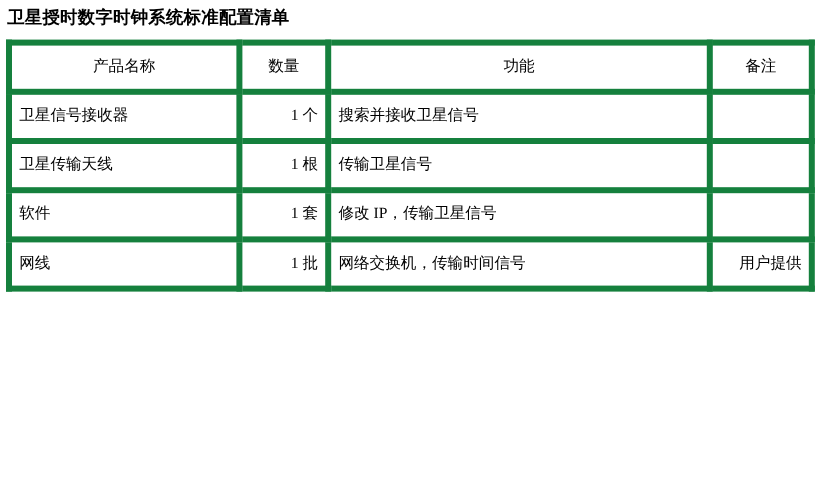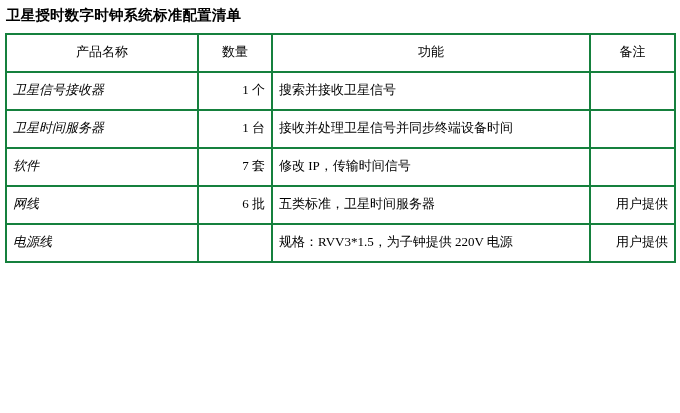--- a/index.html
+++ b/index.html
@@ -31,21 +31,21 @@
   }
   table.spec-table {
     border-collapse: collapse;
     table-layout: fixed;
     width: 669px;
     margin: 10px 0 0 5px;
     font-size: 13px;
   }
   table.spec-table th,
   table.spec-table td {
-    border: 2px solid #15803d;
+    border: 5px solid #15803d;
     padding: 0 6px;
     height: 36px;
     vertical-align: middle;
     font-weight: normal;
     font-size: 13px;
     line-height: 1.25;
   }
   col.c-name  { width: 192px; }
   col.c-qty   { width: 74px; }
   col.c-func  { width: 318px; }
@@ -61,21 +61,21 @@
   td.qty {
     text-align: right;
   }
   td.func {
     text-align: left;
     padding-left: 8px;
   }
   td.note {
     text-align: right;
   }
-  tbody tr td.name { white-space: nowrap; font-style: italic; }
+  tbody tr td.name { white-space: nowrap; }
   tbody tr td.func { white-space: nowrap; }
 </style>
 </head>
 <body>
 
 <div class="page">
 
   <div class="doc-title">卫星授时数字时钟系统标准配置清单</div>
 
   <table class="spec-table">
@@ -94,39 +94,33 @@
       </tr>
     </thead>
     <tbody>
       <tr>
         <td class="name">卫星信号接收器</td>
         <td class="qty">1 个</td>
         <td class="func">搜索并接收卫星信号</td>
         <td class="note"></td>
       </tr>
       <tr>
-        <td class="name">卫星时间服务器</td>
-        <td class="qty">1 台</td>
-        <td class="func">接收并处理卫星信号并同步终端设备时间</td>
+        <td class="name">卫星传输天线</td>
+        <td class="qty">1 根</td>
+        <td class="func">传输卫星信号</td>
         <td class="note"></td>
       </tr>
       <tr>
         <td class="name">软件</td>
-        <td class="qty">7 套</td>
-        <td class="func">修改 IP，传输时间信号</td>
+        <td class="qty">1 套</td>
+        <td class="func">修改 IP，传输卫星信号</td>
         <td class="note"></td>
       </tr>
       <tr>
         <td class="name">网线</td>
-        <td class="qty">6 批</td>
-        <td class="func">五类标准，卫星时间服务器</td>
-        <td class="note">用户提供</td>
-      </tr>
-      <tr>
-        <td class="name">电源线</td>
-        <td class="qty"></td>
-        <td class="func">规格：RVV3*1.5，为子钟提供 220V 电源</td>
+        <td class="qty">1 批</td>
+        <td class="func">网络交换机，传输时间信号</td>
         <td class="note">用户提供</td>
       </tr>
     </tbody>
   </table>
 
 </div>
 
 </body></html>

